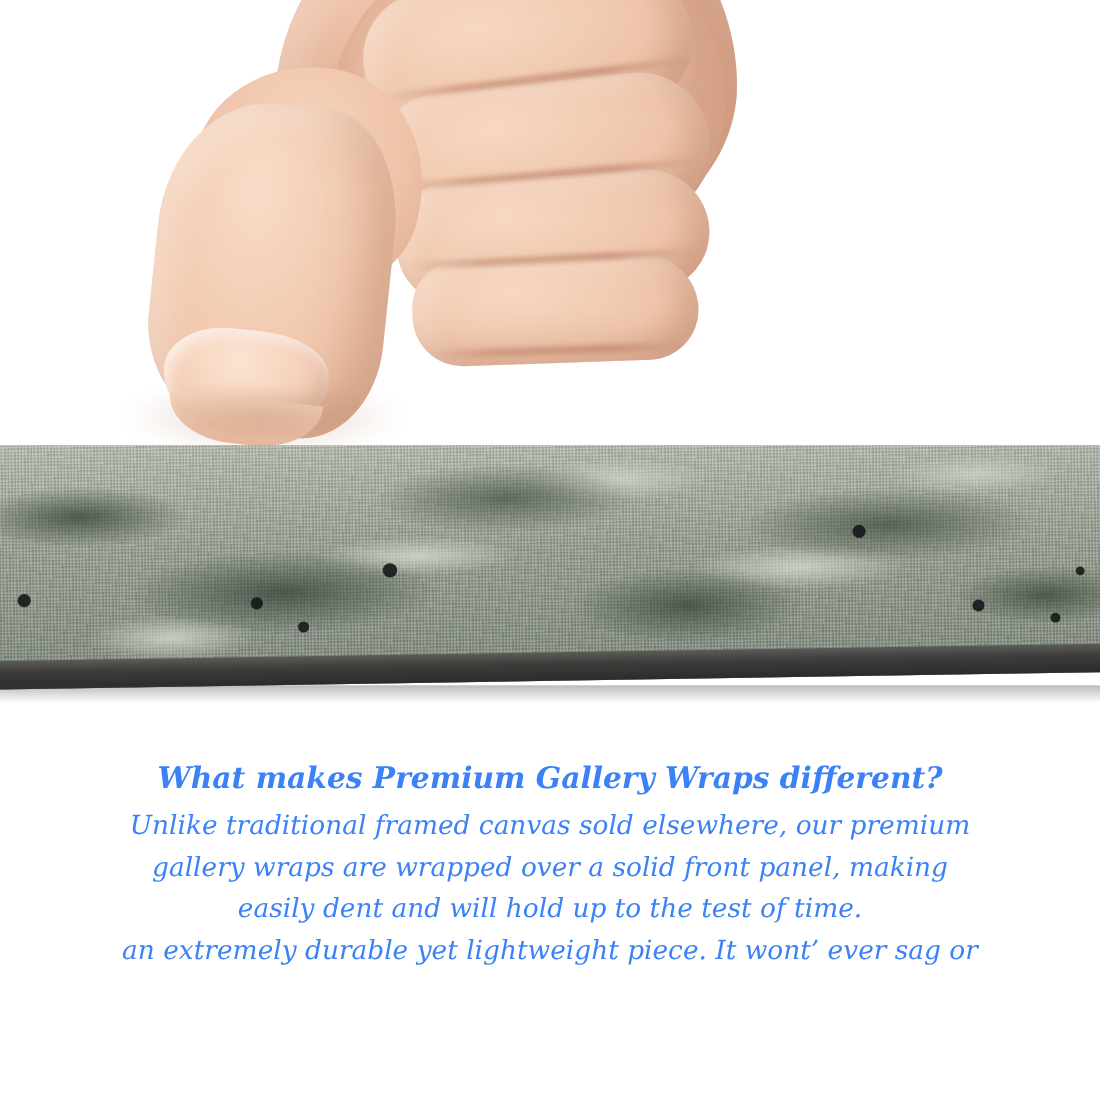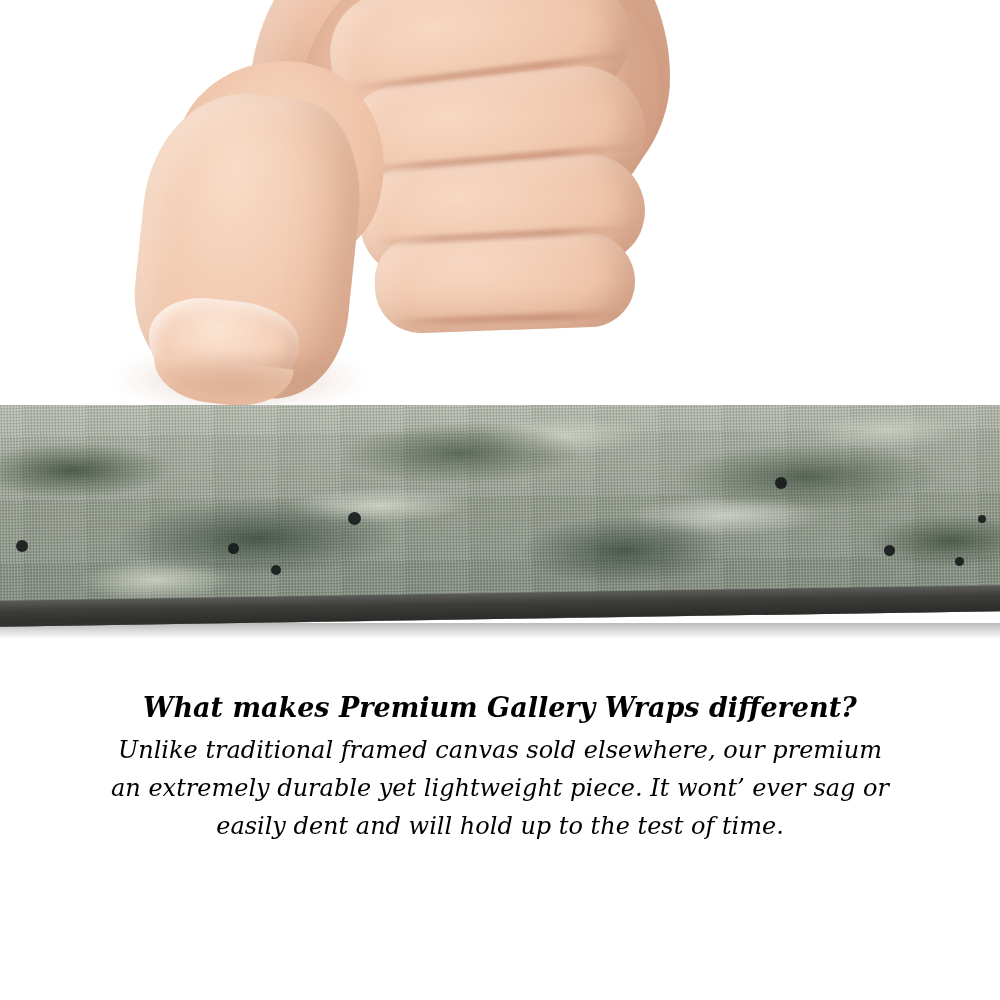--- a/index.html
+++ b/index.html
@@ -196,21 +196,21 @@
 
   
   .caption {
     position: absolute;
     left: 0;
     top: 690px;
     width: 1000px;
     text-align: center;
     font-family: "DejaVu Serif", serif;
     font-style: italic;
-    color: #000000;
+    color: #3b82f6;
   }
   .caption-title {
     font-size: 27px;
     font-weight: 700;
     line-height: 1.35;
     margin-bottom: 6px;
   }
   .caption-body {
     font-size: 24px;
     line-height: 1.58;
@@ -252,18 +252,19 @@
     <div class="speck" style="left:955px; top:152px; width:9px;  height:9px;"></div>
     <div class="speck" style="left:978px; top:110px; width:8px;  height:8px;"></div>
     <div class="canvas-edge-dark"></div>
     <div class="canvas-shadow-under"></div>
   </div>
 
   <div class="caption">
     <div class="caption-title">What makes Premium Gallery Wraps different?</div>
     <div class="caption-body">
       <span class="caption-line">Unlike traditional framed canvas sold elsewhere, our premium</span>
+      <span class="caption-line">gallery wraps are wrapped over a solid front panel, making</span>
+      <span class="caption-line">easily dent and will hold up to the test of time.</span>
       <span class="caption-line">an extremely durable yet lightweight piece. It wont’ ever sag or</span>
-      <span class="caption-line">easily dent and will hold up to the test of time.</span>
     </div>
   </div>
 
 </div>
 
 </body></html>

